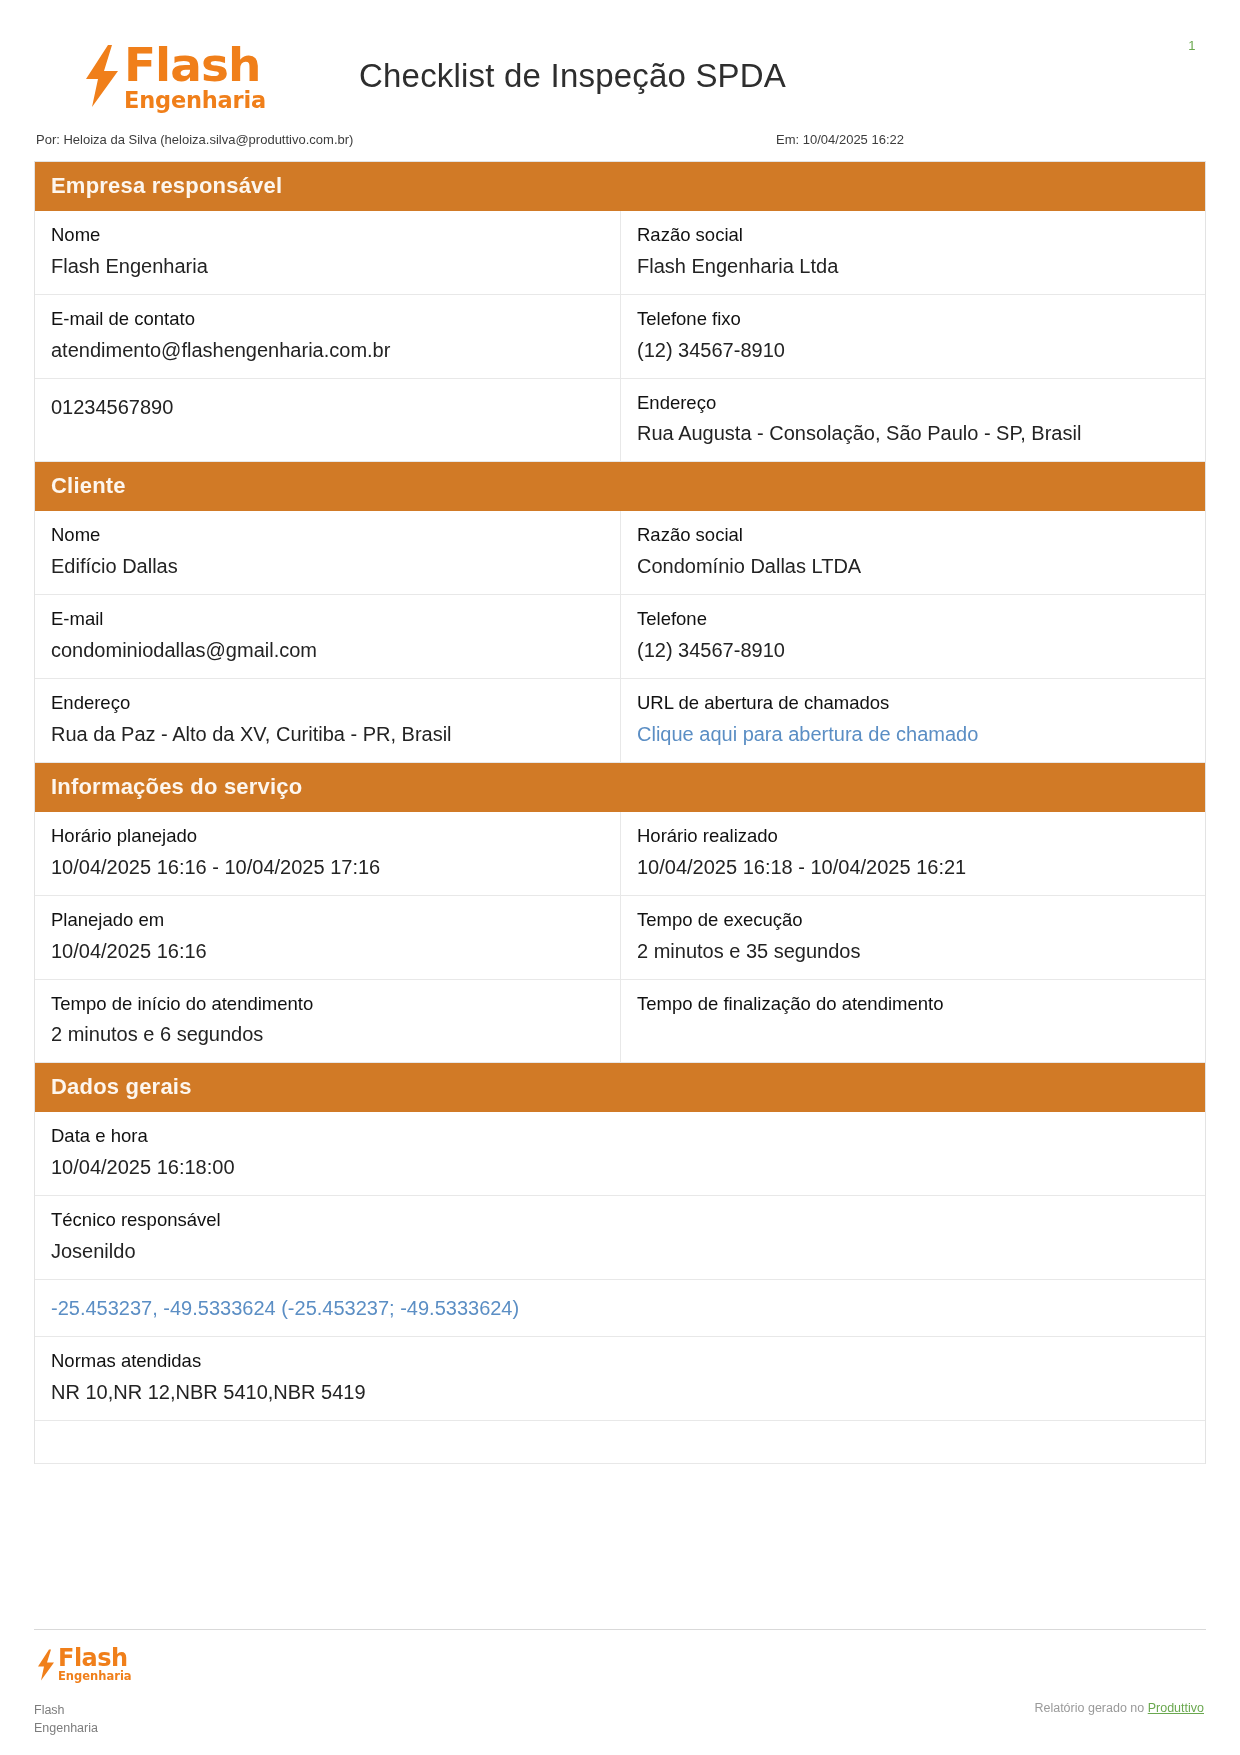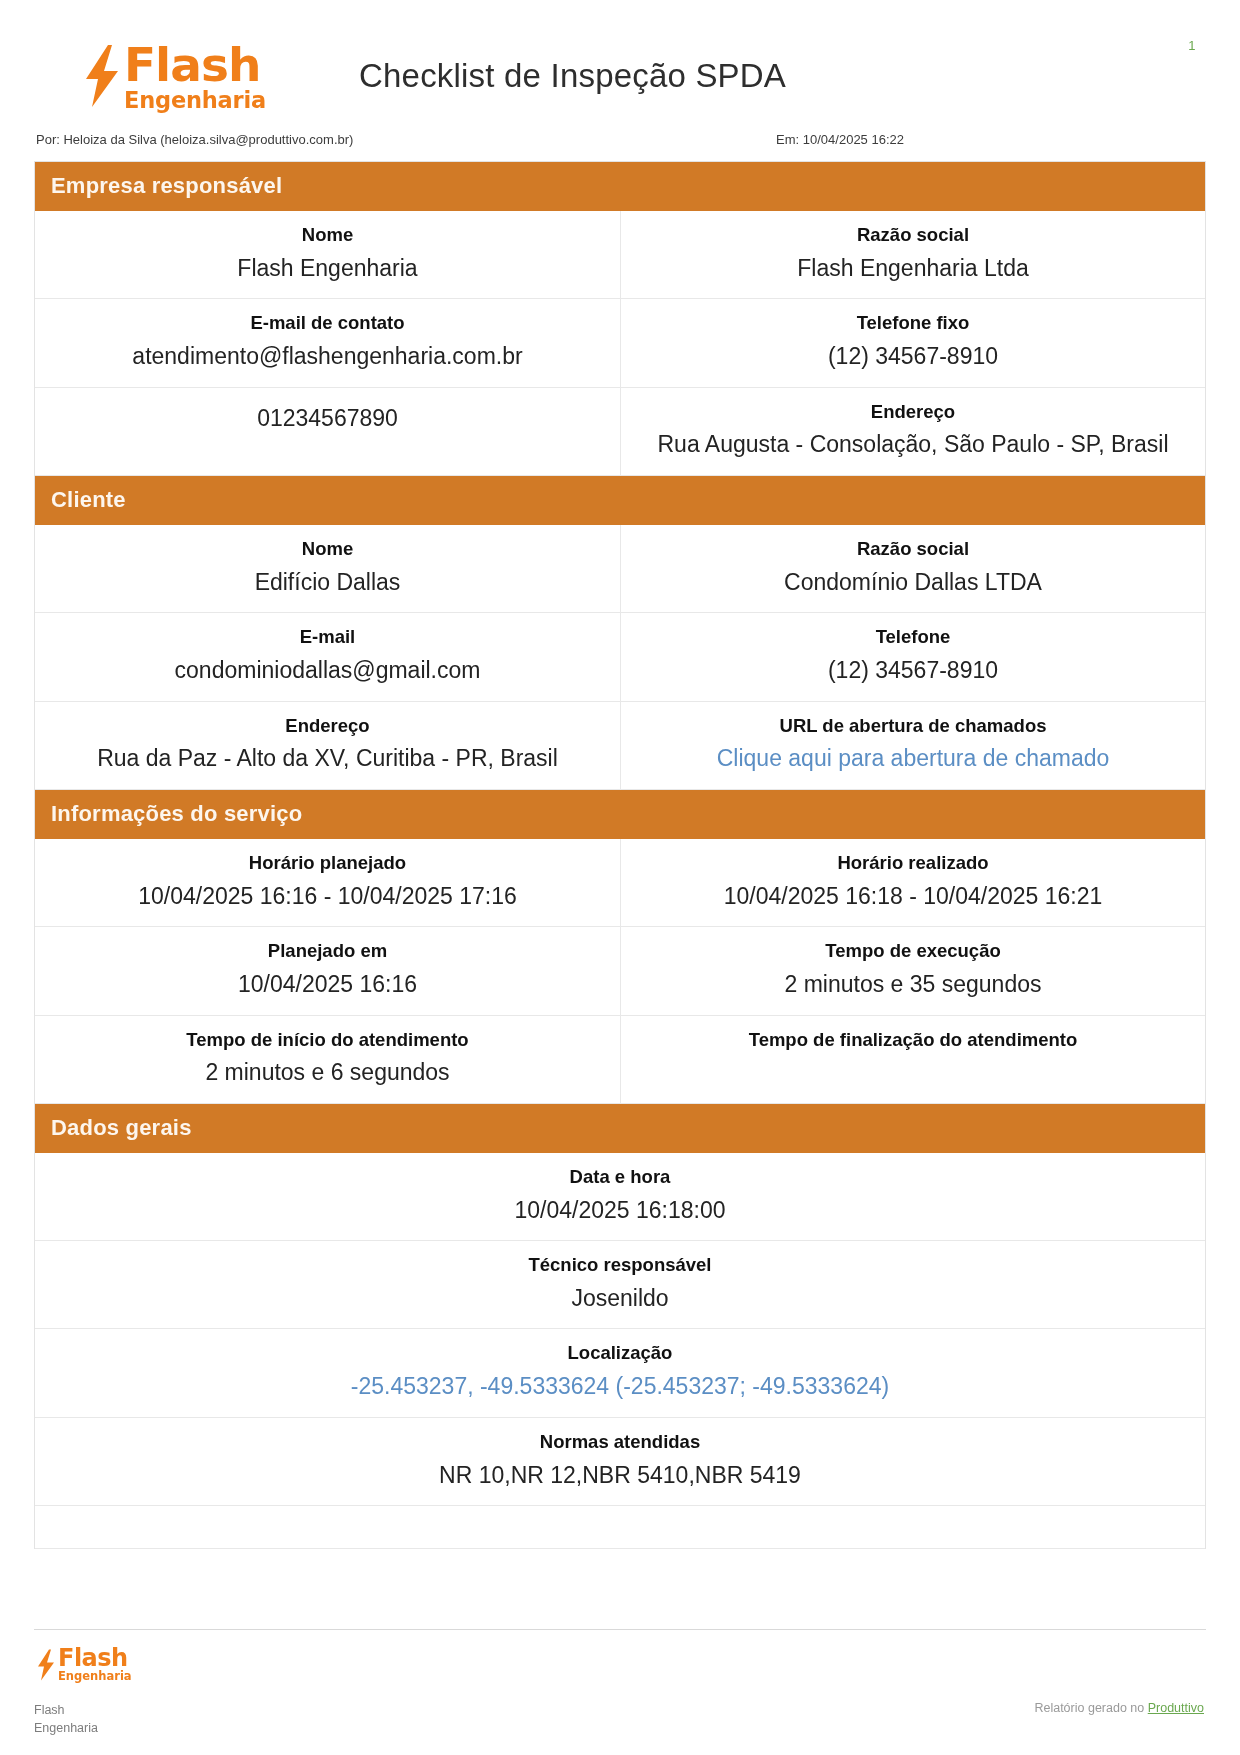--- a/index.html
+++ b/index.html
@@ -108,32 +108,30 @@
   }
   .cell {
     flex: 1 1 50%;
     padding: 11px 16px 13px 16px;
     min-width: 0;
   }
   .cell + .cell { border-left: 1px solid #e8e8e8; }
   .cell.full { flex: 1 1 100%; }
   .f-label {
     font-size: 18.5px;
-    font-weight: bold;
+    font-weight: normal;
     color: #111111;
     line-height: 1.45;
-    text-align: center;
   }
   .f-value {
-    font-size: 23px;
+    font-size: 20px;
     color: #232323;
     line-height: 1.5;
     margin-top: 2px;
     word-break: break-word;
-    text-align: center;
   }
   .f-value.link { color: #5b8ec4; }
   .f-value.geo  { color: #5b8ec4; }
   .row.blank .cell { height: 42px; padding: 0; }
 
   
   .footer {
     position: absolute;
     left: 34px;
     right: 34px;
@@ -316,21 +314,20 @@
         </div>
       </div>
       <div class="row">
         <div class="cell full">
           <div class="f-label">Técnico responsável</div>
           <div class="f-value">Josenildo</div>
         </div>
       </div>
       <div class="row">
         <div class="cell full">
-          <div class="f-label">Localização</div>
           <div class="f-value geo">-25.453237, -49.5333624 (-25.453237; -49.5333624)</div>
         </div>
       </div>
       <div class="row">
         <div class="cell full">
           <div class="f-label">Normas atendidas</div>
           <div class="f-value">NR 10,NR 12,NBR 5410,NBR 5419</div>
         </div>
       </div>
       <div class="row blank">

